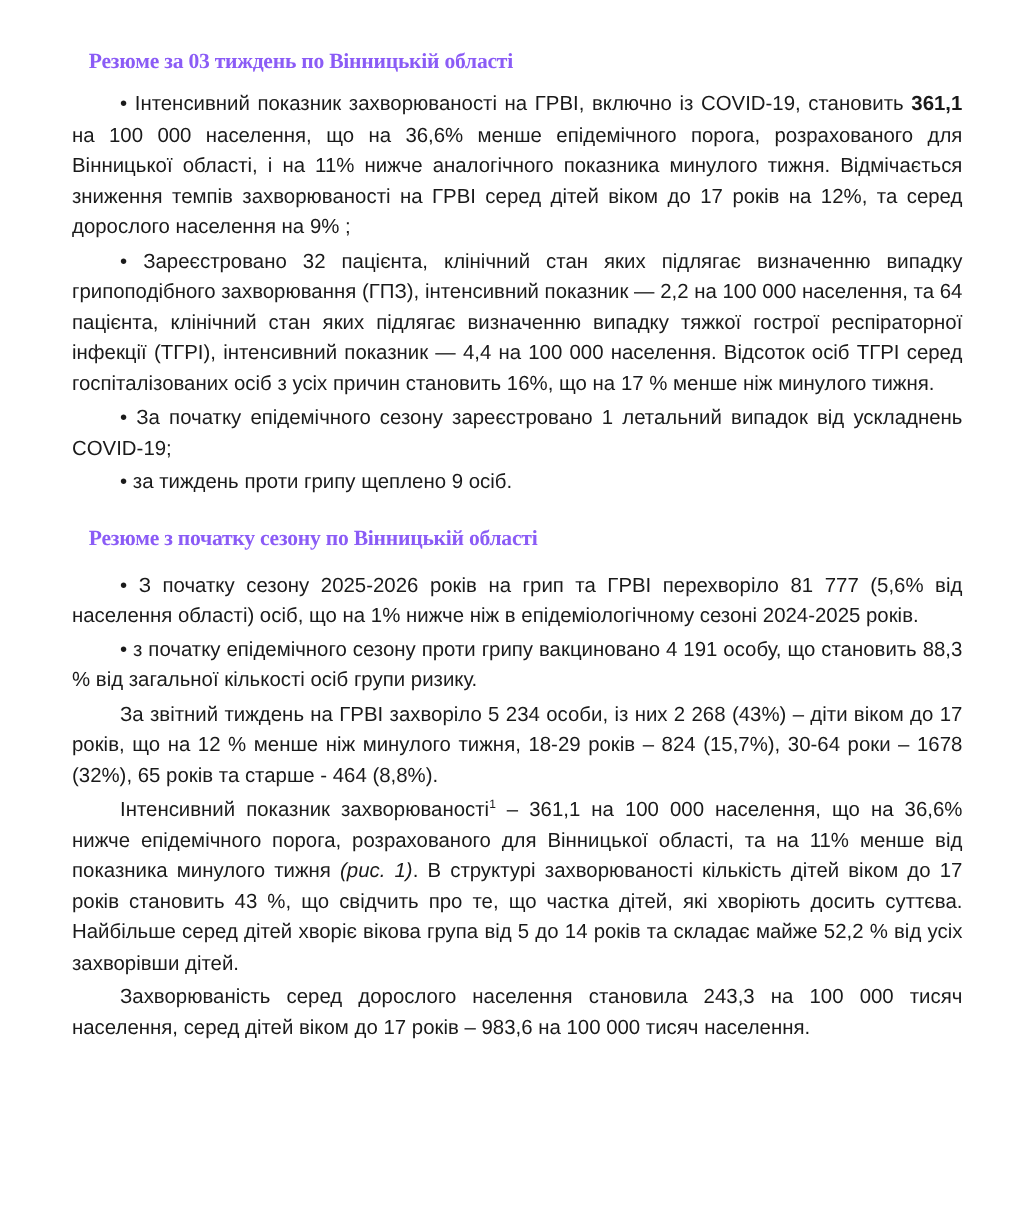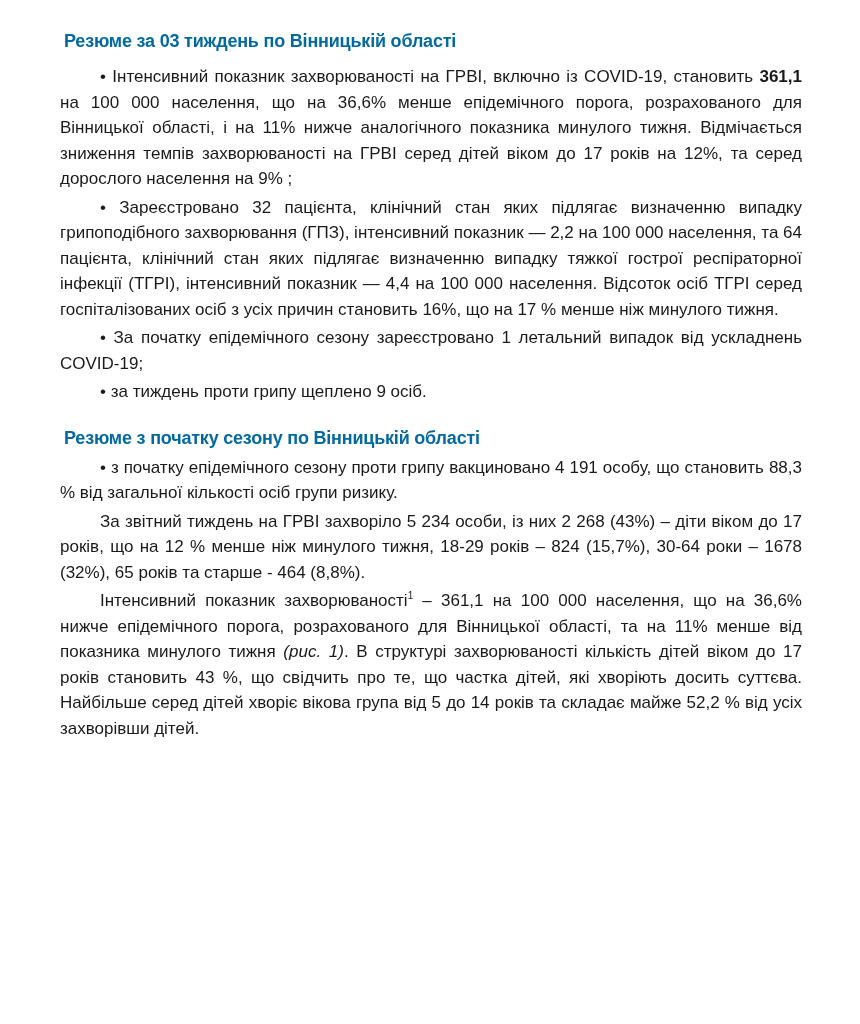--- a/index.html
+++ b/index.html
@@ -7,25 +7,25 @@
     .page {
       position: relative;
       padding: 24px 58px 0 60px;
       font-family: "Liberation Sans", sans-serif;
       color: #1a1a1a;
       font-size: 17px;
       line-height: 25.5px;
     }
     .page p { margin: 0; text-align: justify; }
     h2 {
-      margin: 4px;
-      font-family: Liberation Sans, sans-serif;
+      margin: 14px;
+      font-family: Liberation Serif, serif;
       font-size: 18px;
       font-weight: bold;
-      color: #0369a1;
+      color: #8b5cf6;
       line-height: 26px;
       letter-spacing: -0.2px;
     }
     .h1 { margin-bottom: 10px; }
     .bul { text-indent: 40px; }
     .bul-hang { padding-left: 85px; text-indent: -22px; }
     .indent { text-indent: 40px; }
     .gap-s { margin-top: 3px !important; }
     .gap-m { margin-top: 20px !important; }
     .gap-xs { margin-top: 2px !important; }
@@ -56,28 +56,33 @@
   </p>
 
   <p class="bul gap-s">
     <span>•</span>
     <span>за тиждень проти грипу щеплено 9 осіб.</span>
   </p>
 
 
   <h2 class="gap-m">Резюме з початку сезону по Вінницькій області</h2>
 
+  <p class="bul">
+    <span>•</span>
+    <span>З початку сезону 2025-2026 років на грип та ГРВІ перехворіло  81 777 (5,6% від населення області) осіб, що на 1% нижче ніж в епідеміологічному сезоні 2024-2025 років.</span>
+  </p>
 
   <p class="bul gap-s">
     <span>•</span>
     <span>з початку епідемічного сезону проти грипу вакциновано 4 191 особу, що становить 88,3 % від загальної кількості осіб групи ризику.</span>
   </p>
 
 
 
   <p class="indent gap-s">За звітний тиждень на ГРВІ захворіло 5 234 особи, із них 2 268 (43%) – діти віком до 17 років, що на 12 % менше ніж минулого тижня, 18-29 років – 824 (15,7%), 30-64 роки – 1678 (32%), 65 років та старше - 464 (8,8%).</p>
 
   <p class="indent gap-s">
     <span>Інтенсивний показник захворюваності</span><sup>1</sup><span> – 361,1 на 100 000 населення, що на 36,6% нижче епідемічного порога, розрахованого для Вінницької області, та на 11% менше від показника минулого тижня </span><i>(рис. 1)</i><span>. В структурі захворюваності кількість дітей віком до 17 років становить 43 %, що свідчить про те, що частка дітей, які хворіють досить суттєва. Найбільше серед дітей хворіє вікова група від 5 до 14 років та складає майже 52,2 % від усіх захворівши дітей.</span>
   </p>
 
+  <p class="indent gap-s">Захворюваність серед дорослого населення становила 243,3 на 100 000 тисяч населення, серед дітей віком до 17 років – 983,6 на 100 000 тисяч населення.</p>
 
 </div>
 
 </body></html>

